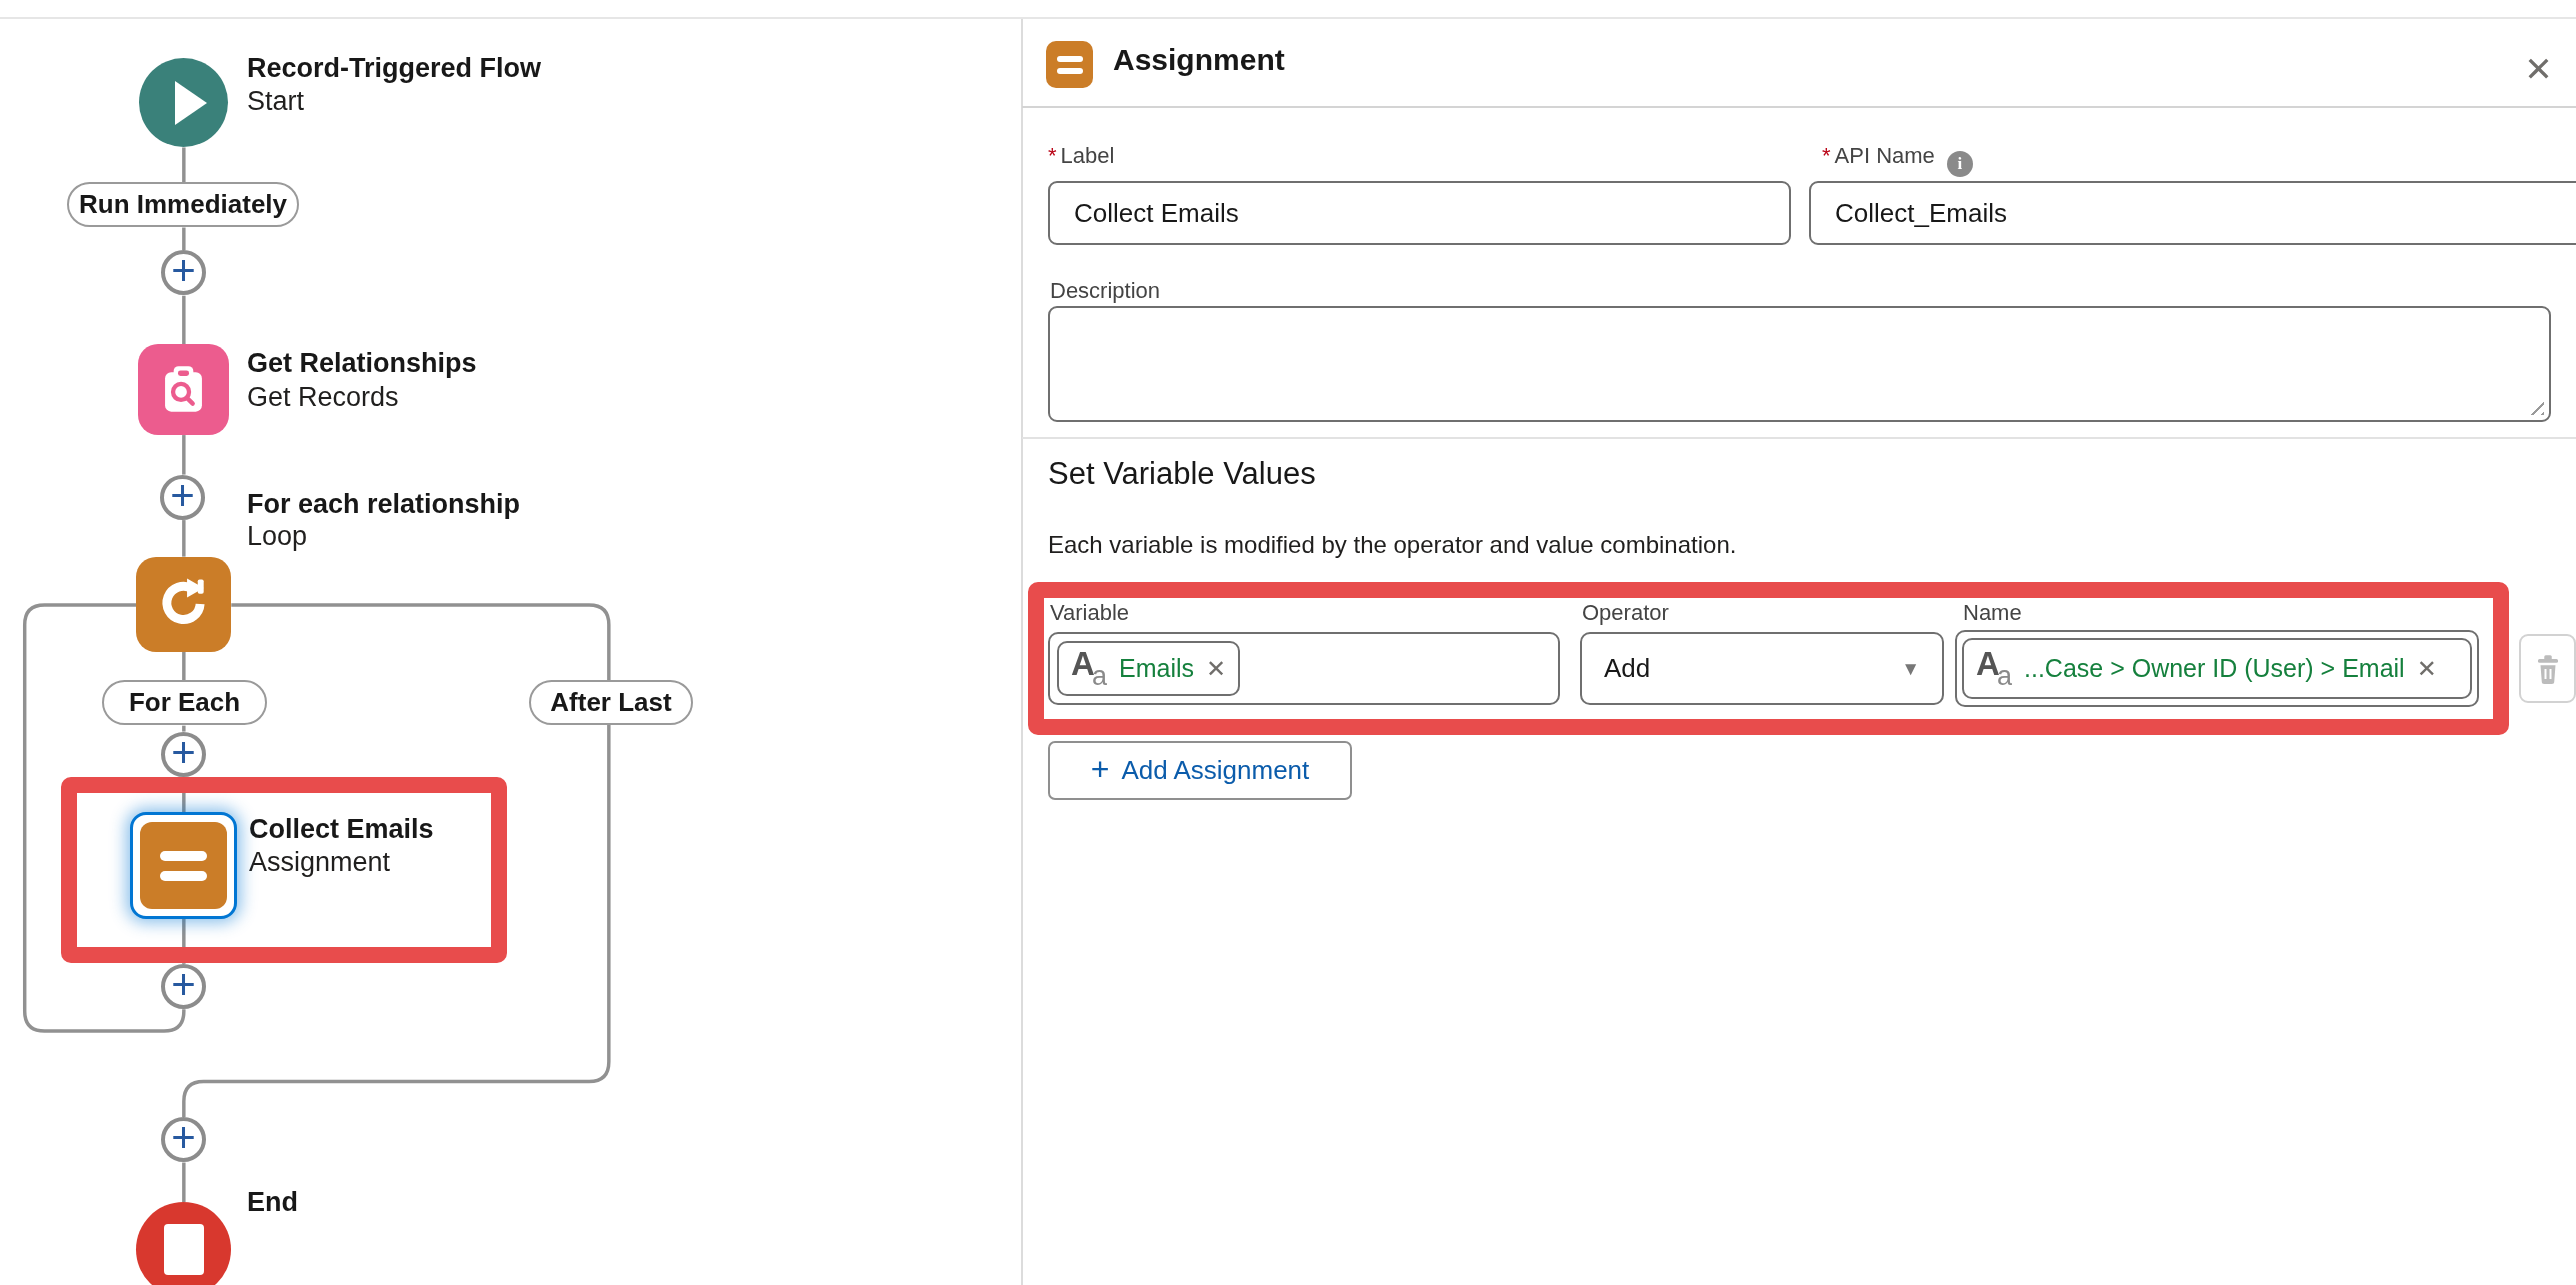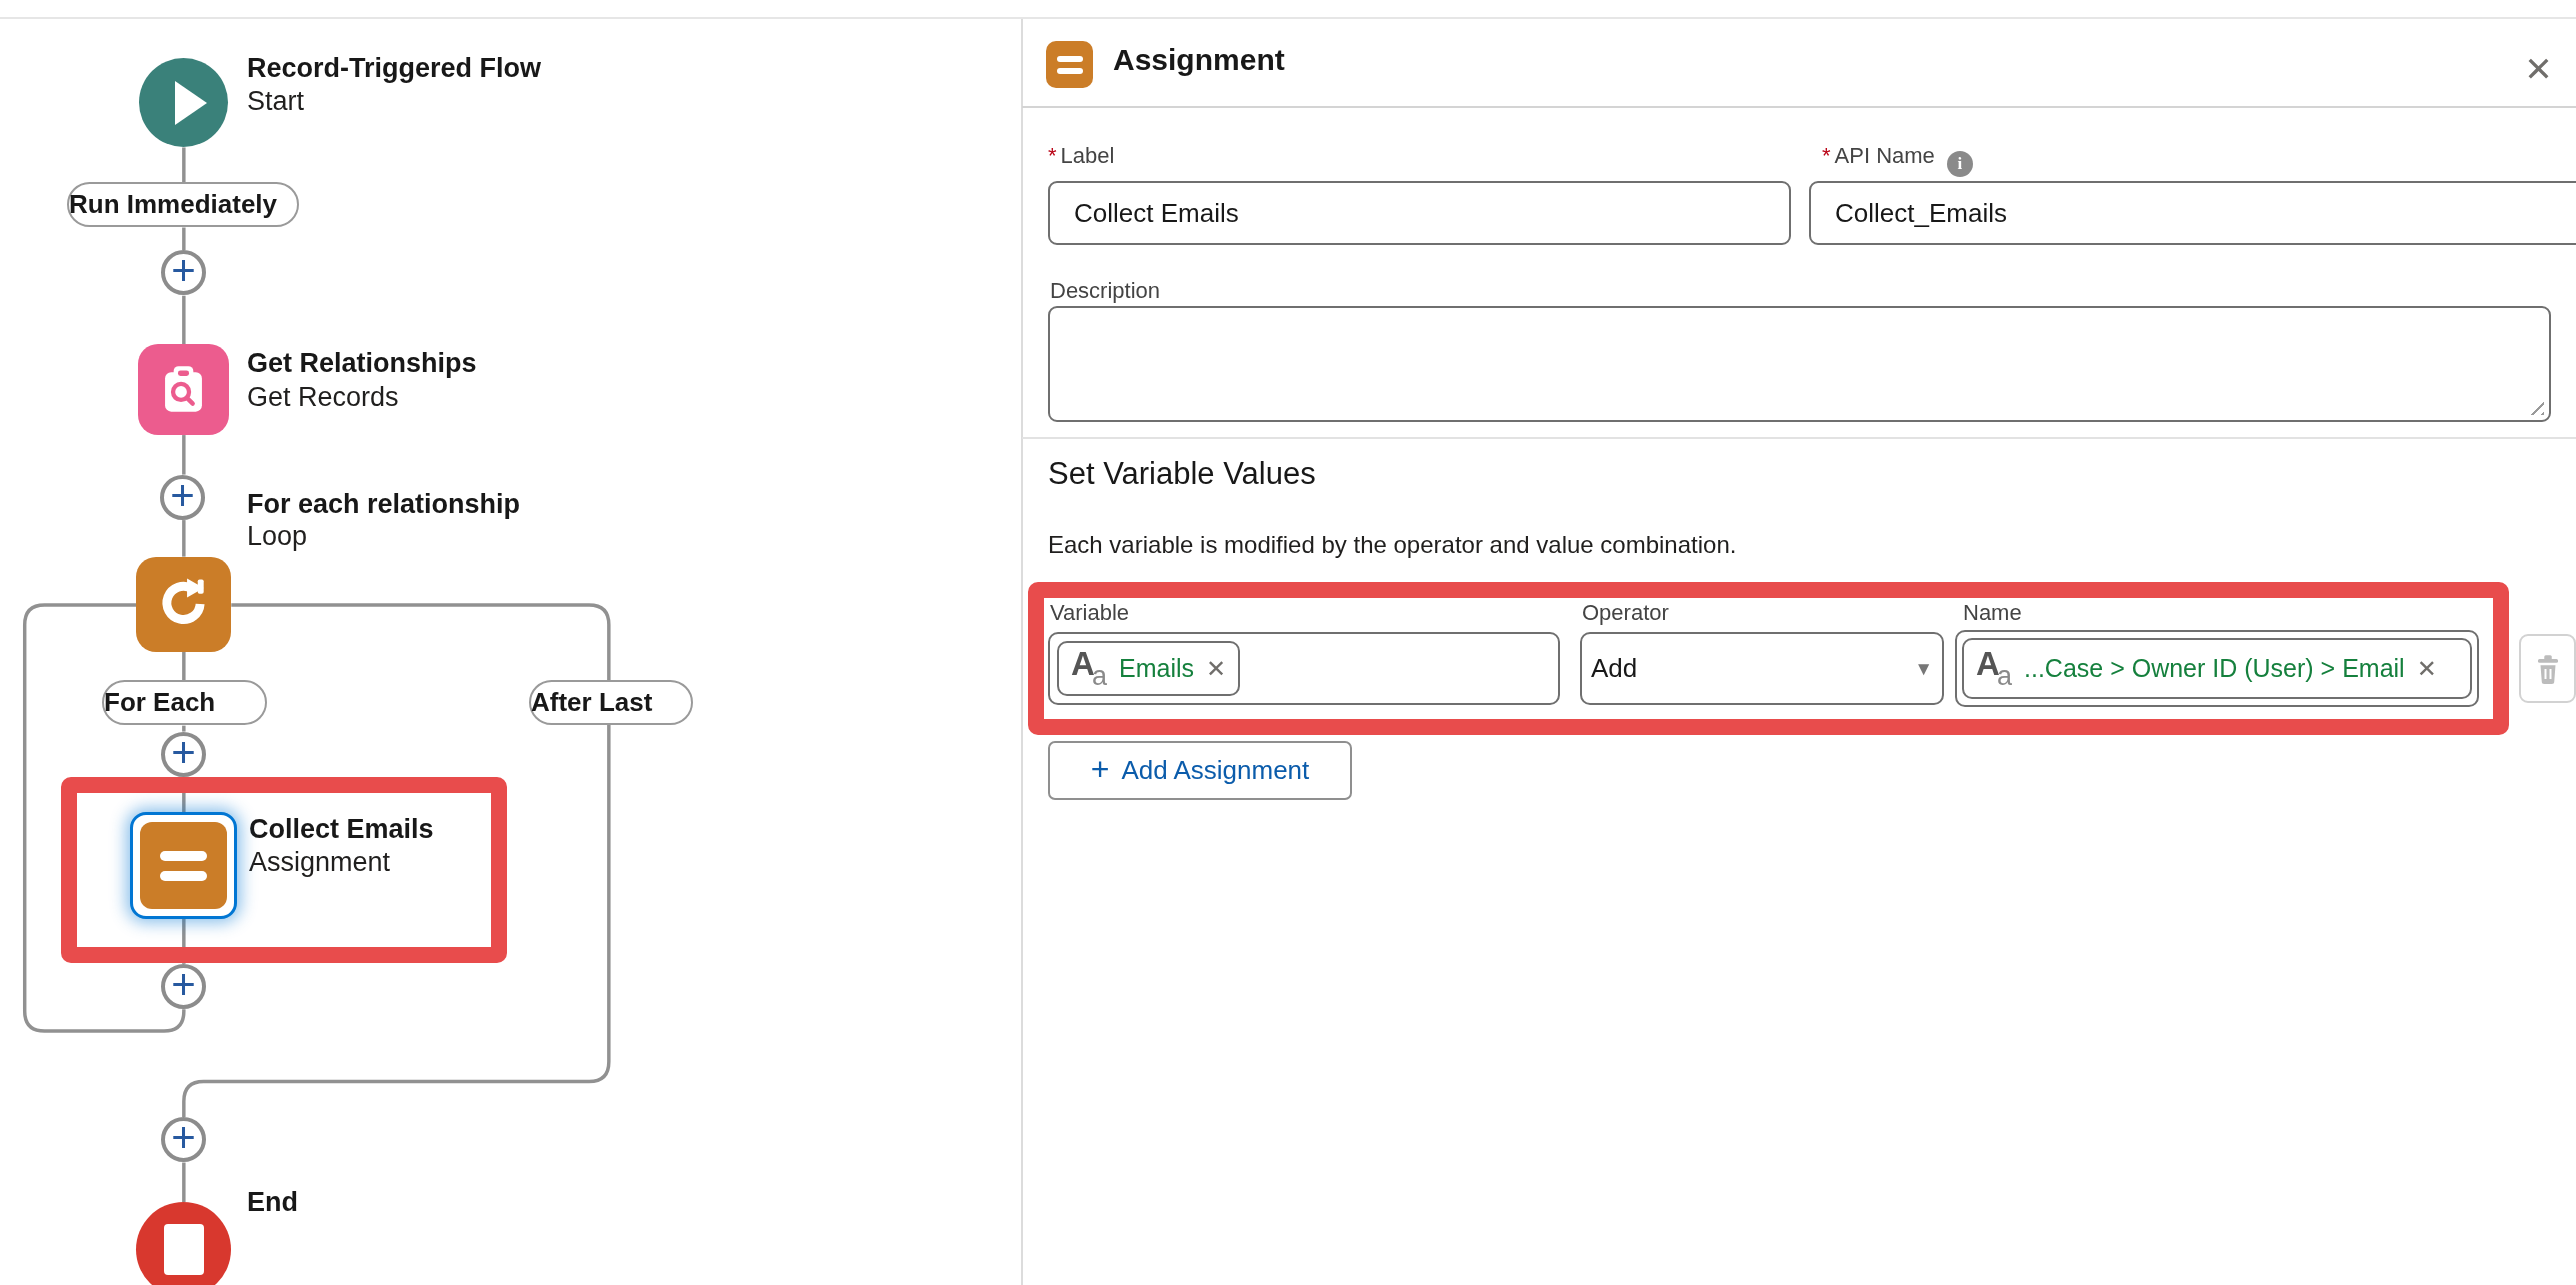--- a/index.html
+++ b/index.html
@@ -13,21 +13,21 @@
   
   #connectors { position:absolute; left:0; top:0; }
   .node-title { position:absolute; font-size:27px; font-weight:bold; color:#181818; white-space:nowrap; }
   .node-sub   { position:absolute; font-size:27px; color:#201f1e; white-space:nowrap; }
 
   .start-circle { position:absolute; left:139px; top:47px; width:89px; height:89px; border-radius:50%; background:#3a817a; }
   .play-tri { position:absolute; left:36px; top:23px; width:0; height:0;
               border-left:32px solid #fff; border-top:22px solid transparent; border-bottom:22px solid transparent; }
 
   .pill { position:absolute; height:45px; background:#fff; border:2.5px solid #9a9a9a; border-radius:24px;
-          display:flex; align-items:center; font-size:26px; font-weight:bold; color:#181818; z-index:3; }
+          display:flex; align-items:center; justify-content:center; font-size:26px; font-weight:bold; color:#181818; z-index:3; }
 
   .plus { position:absolute; width:45px; height:45px; border-radius:50%; background:#fff; border:4px solid #8c8c8c;
           display:flex; align-items:center; justify-content:center; z-index:4; }
   .plus span { color:#27599f; font-size:42px; font-weight:400; line-height:1; margin-top:-4px; }
 
   .sqicon { position:absolute; border-radius:20px; display:flex; align-items:center; justify-content:center; z-index:3; }
   .pink { background:#ec5c8e; }
   .orange { background:#cb7d28; }
 
   .eq-bars { display:flex; flex-direction:column; gap:11px; }
@@ -74,21 +74,21 @@
 
   .combo { position:absolute; background:#fff; border:2px solid #6f6f6f; border-radius:10px; display:flex; align-items:center; padding:0 7px; }
   .vpill { display:flex; align-items:center; gap:10px; border:2px solid #6f6f6f; border-radius:10px; height:57px; padding:0 12px; background:#fff; }
   .pill-text { font-size:25px; color:#15803d; white-space:nowrap; }
   .pill-x { font-size:24px; color:#706e6b; margin-left:2px; }
 
   .aa-icon { position:relative; width:38px; height:43px; flex:0 0 auto; }
   .aa-icon .A { position:absolute; left:0; top:0; font-size:33px; font-weight:bold; color:#555; line-height:1; }
   .aa-icon .a { position:absolute; left:21px; top:16px; font-size:27px; color:#8a8a8a; line-height:1; }
 
-  .select { justify-content:space-between; padding:0 9px; font-size:26px; color:#181818; }
+  .select { justify-content:space-between; padding:0 22px; font-size:26px; color:#181818; }
   .select .caret { color:#777; font-size:19px; }
 
   .trash-btn { position:absolute; left:2519px; top:623px; width:57px; height:69px; border:2px solid #d2d2d2; border-radius:9px;
                background:#fff; display:flex; align-items:center; justify-content:center; }
 
   .add-btn { position:absolute; left:1048px; top:730px; width:304px; height:59px; background:#fff; border:2px solid #8f8f8f;
              border-radius:7px; display:flex; align-items:center; justify-content:center; gap:12px; }
   .add-btn .plus-glyph { color:#0b5cab; font-size:32px; line-height:1; margin-top:-3px; }
   .add-btn .lbl { color:#0b5cab; font-size:26px; }
 </style>

